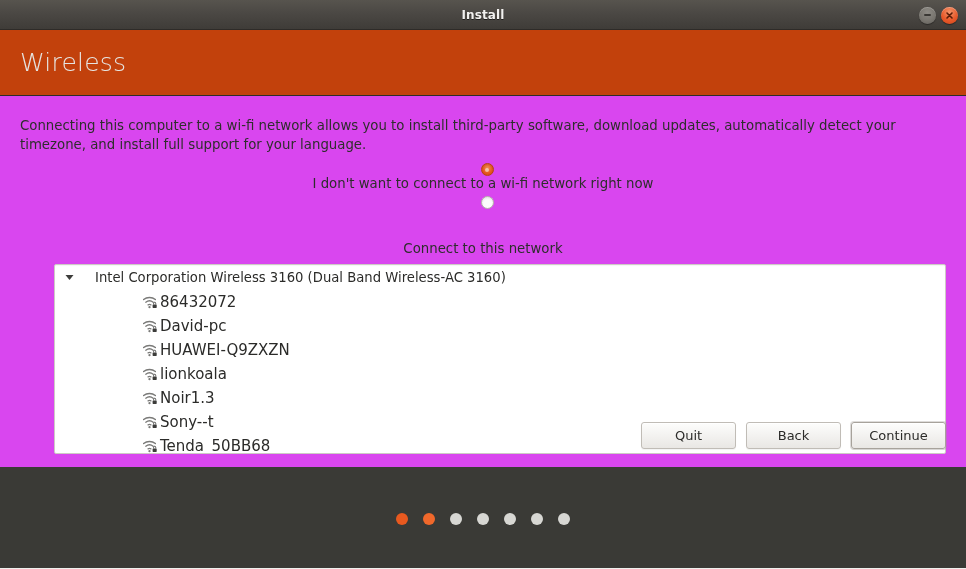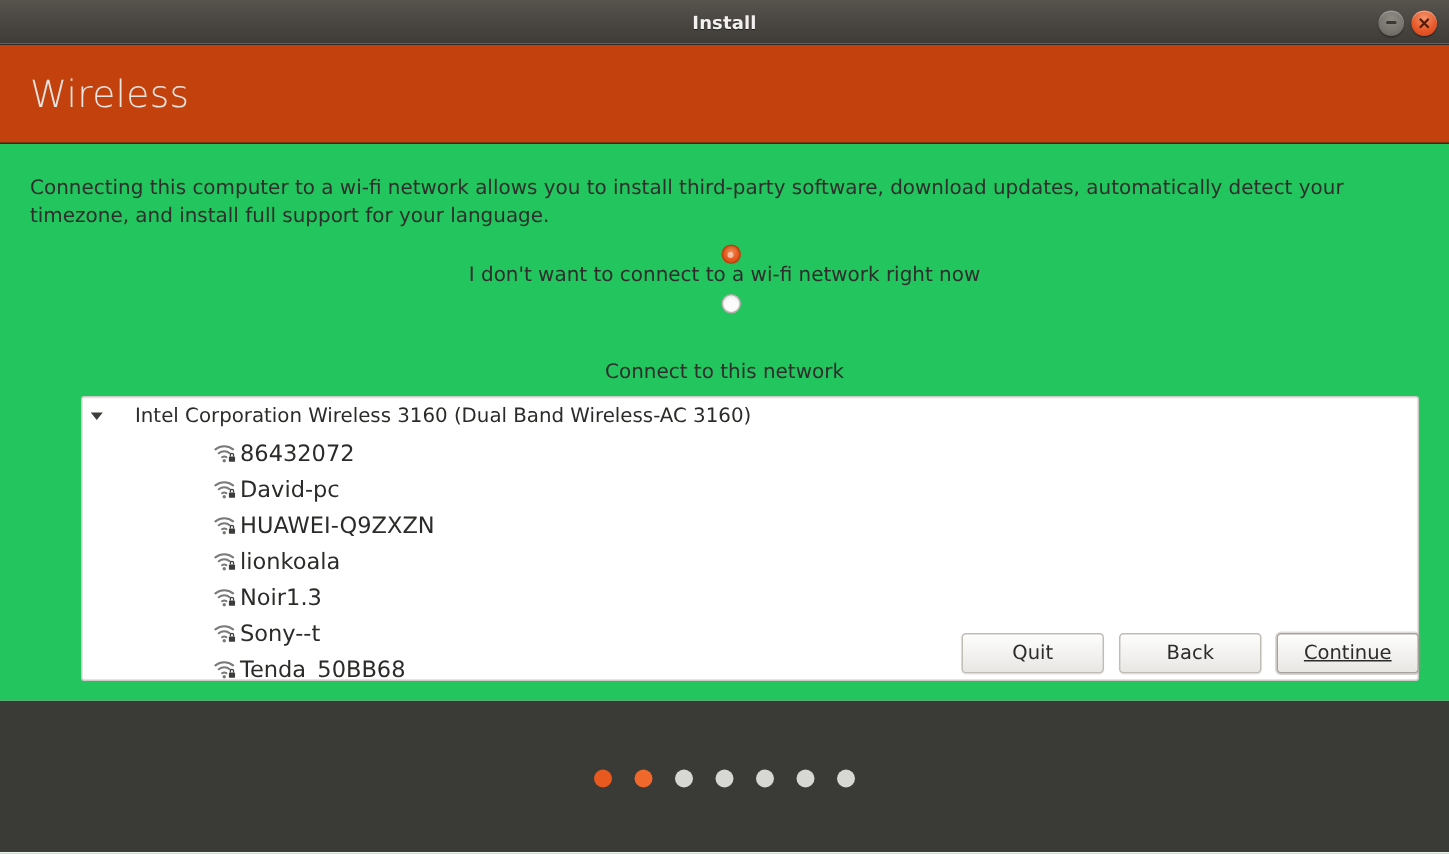--- a/index.html
+++ b/index.html
@@ -76,21 +76,21 @@
   .page-title {
     font-size: 25px;
     font-weight: 300;
     color: #e6e4e1;
     letter-spacing: 0.2px;
   }
 
   
   .content {
     height: 371px;
-    background: #22c55e;
+    background: #d946ef;
     padding: 20px 20px 0 20px;
     position: relative;
   }
   .intro {
     font-size: 13.3px;
     line-height: 19px;
     color: #2e2e2c;
     max-width: 890px;
   }
 
@@ -139,20 +139,21 @@
     background: #ffffff;
     border: 1px solid #cdcac5;
     border-radius: 2px;
     overflow: hidden;
     box-shadow: inset 0 1px 1px rgba(0,0,0,0.04);
   }
   .adapter-row {
     display: flex;
     align-items: center;
     height: 25px;
+    padding-left: 5px;
     cursor: pointer;
   }
   .tri {
     width: 18px;
     flex: 0 0 auto;
     display: flex;
     align-items: center;
     justify-content: center;
   }
   .tri svg { display: block; }
@@ -198,21 +199,20 @@
     background: linear-gradient(to bottom, #fdfdfc 0%, #f3f2f0 50%, #e9e7e4 100%);
     border: 1px solid #c0bcb6;
     border-radius: 3px;
     box-shadow: inset 0 1px 0 rgba(255,255,255,0.9), 0 1px 1px rgba(0,0,0,0.05);
     cursor: pointer;
     font-family: "DejaVu Sans", "Liberation Sans", sans-serif;
   }
   .btn.default {
     border-color: #a7a29b;
     box-shadow: inset 0 1px 0 rgba(255,255,255,0.9), 0 0 0 1px rgba(160,155,148,0.35), 0 1px 1px rgba(0,0,0,0.05);
-    text-decoration: underline;
   }
 
   
   .slideshow {
     height: 101px;
     background: #3a3a36;
     display: flex;
     align-items: center;
     justify-content: center;
   }

